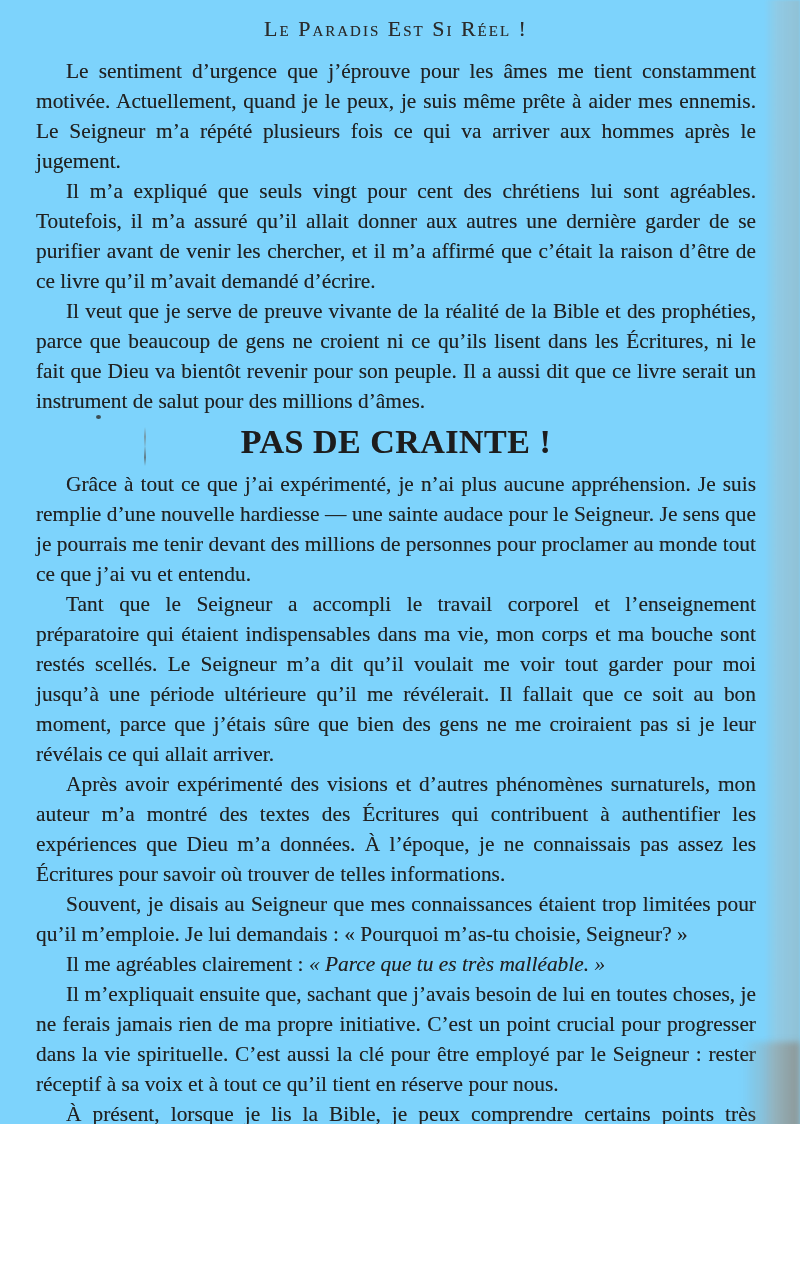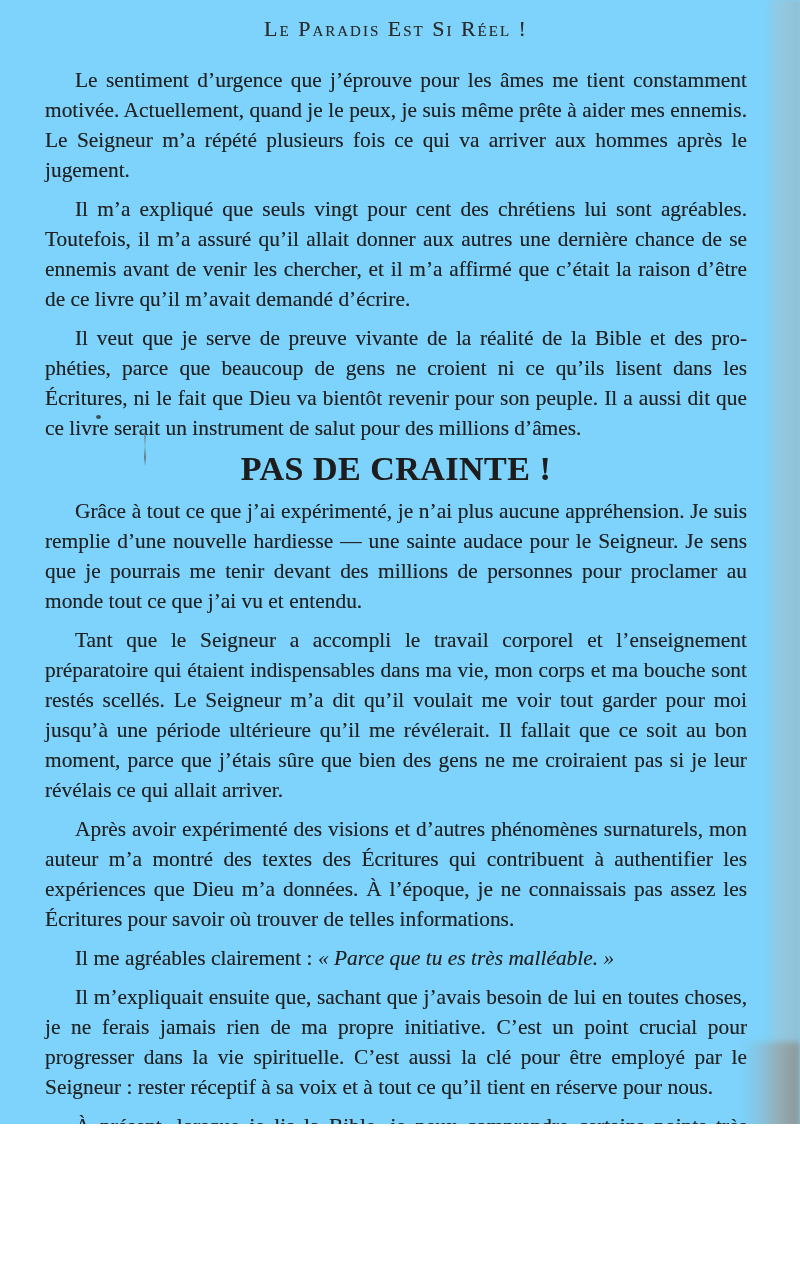--- a/index.html
+++ b/index.html
@@ -34,21 +34,21 @@
     position: absolute;
     top: 56px;
     left: 36px;
     width: 720px;
     font-size: 21.4px;
     line-height: 30px;
     text-align: justify;
     text-shadow: 0 0 0.5px rgba(40,40,40,0.45);
   }
   .text-block p {
-    margin: 9px;
+    margin: 0;
     text-indent: 30px;
     hyphens: manual;
   }
   .text-block p.continued {
     text-align-last: justify;
   }
   .section-heading {
     margin: 11px 0 12px 0;
     text-align: center;
     font-size: 34px;
@@ -135,32 +135,33 @@
 <body>
 
 <div class="scan-page">
 
   <header class="running-header">Le Paradis Est Si Réel !</header>
 
   <main class="text-block">
 
     <p>Le sentiment d’urgence que j’éprouve pour les âmes me tient constam­ment motivée. Actuellement, quand je le peux, je suis même prête à aider mes ennemis. Le Seigneur m’a répété plusieurs fois ce qui va arriver aux hommes après le jugement.</p>
 
-    <p>Il m’a expliqué que seuls vingt pour cent des chrétiens lui sont agréables. Toutefois, il m’a assuré qu’il allait donner aux autres une dernière chance de se ennemis avant de venir les chercher, et il m’a affirmé que c’était la raison d’être de ce livre qu’il m’avait demandé d’écrire.</p>
+    <p>Il m’a expliqué que seuls vingt pour cent des chrétiens lui sont agréables. Toutefois, il m’a assuré qu’il allait donner aux autres une dernière garder de se purifier avant de venir les chercher, et il m’a affirmé que c’était la raison d’être de ce livre qu’il m’avait demandé d’écrire.</p>
 
     <p>Il veut que je serve de preuve vivante de la réalité de la Bible et des pro­phéties, parce que beaucoup de gens ne croient ni ce qu’ils lisent dans les Écritures, ni le fait que Dieu va bientôt revenir pour son peuple. Il a aussi dit que ce livre serait un instrument de salut pour des millions d’âmes.</p>
 
     <h2 class="section-heading">PAS DE CRAINTE !</h2>
 
     <p>Grâce à tout ce que j’ai expérimenté, je n’ai plus aucune appréhension. Je suis remplie d’une nouvelle hardiesse — une sainte audace pour le Sei­gneur. Je sens que je pourrais me tenir devant des millions de personnes pour proclamer au monde tout ce que j’ai vu et entendu.</p>
 
     <p>Tant que le Seigneur a accompli le travail corporel et l’enseignement préparatoire qui étaient indispensables dans ma vie, mon corps et ma bou­che sont restés scellés. Le Seigneur m’a dit qu’il voulait me voir tout garder pour moi jusqu’à une période ultérieure qu’il me révélerait. Il fallait que ce soit au bon moment, parce que j’étais sûre que bien des gens ne me croiraient pas si je leur révélais ce qui allait arriver.</p>
 
     <p>Après avoir expérimenté des visions et d’autres phénomènes surnaturels, mon auteur m’a montré des textes des Écritures qui contribuent à authen­tifier les expériences que Dieu m’a données. À l’époque, je ne connaissais pas assez les Écritures pour savoir où trouver de telles informations.</p>
 
+    <p>Souvent, je disais au Seigneur que mes connaissances étaient trop limi­tées pour qu’il m’emploie. Je lui demandais : « Pourquoi m’as-tu choisie, Seigneur? »</p>
 
     <p>
       <span>Il me agréables clairement : </span><em class="dialogue-quote">« Parce que tu es très malléable. »</em>
     </p>
 
     <p>Il m’expliquait ensuite que, sachant que j’avais besoin de lui en toutes choses, je ne ferais jamais rien de ma propre initiative. C’est un point crucial pour progresser dans la vie spirituelle. C’est aussi la clé pour être employé par le Seigneur : rester réceptif à sa voix et à tout ce qu’il tient en réserve pour nous.</p>
 
     <p class="continued">À présent, lorsque je lis la Bible, je peux comprendre certains points très clairement, alors qu’avant, j’étais pratiquement aveugle à la vérité. J’ai</p>
 
   </main>

